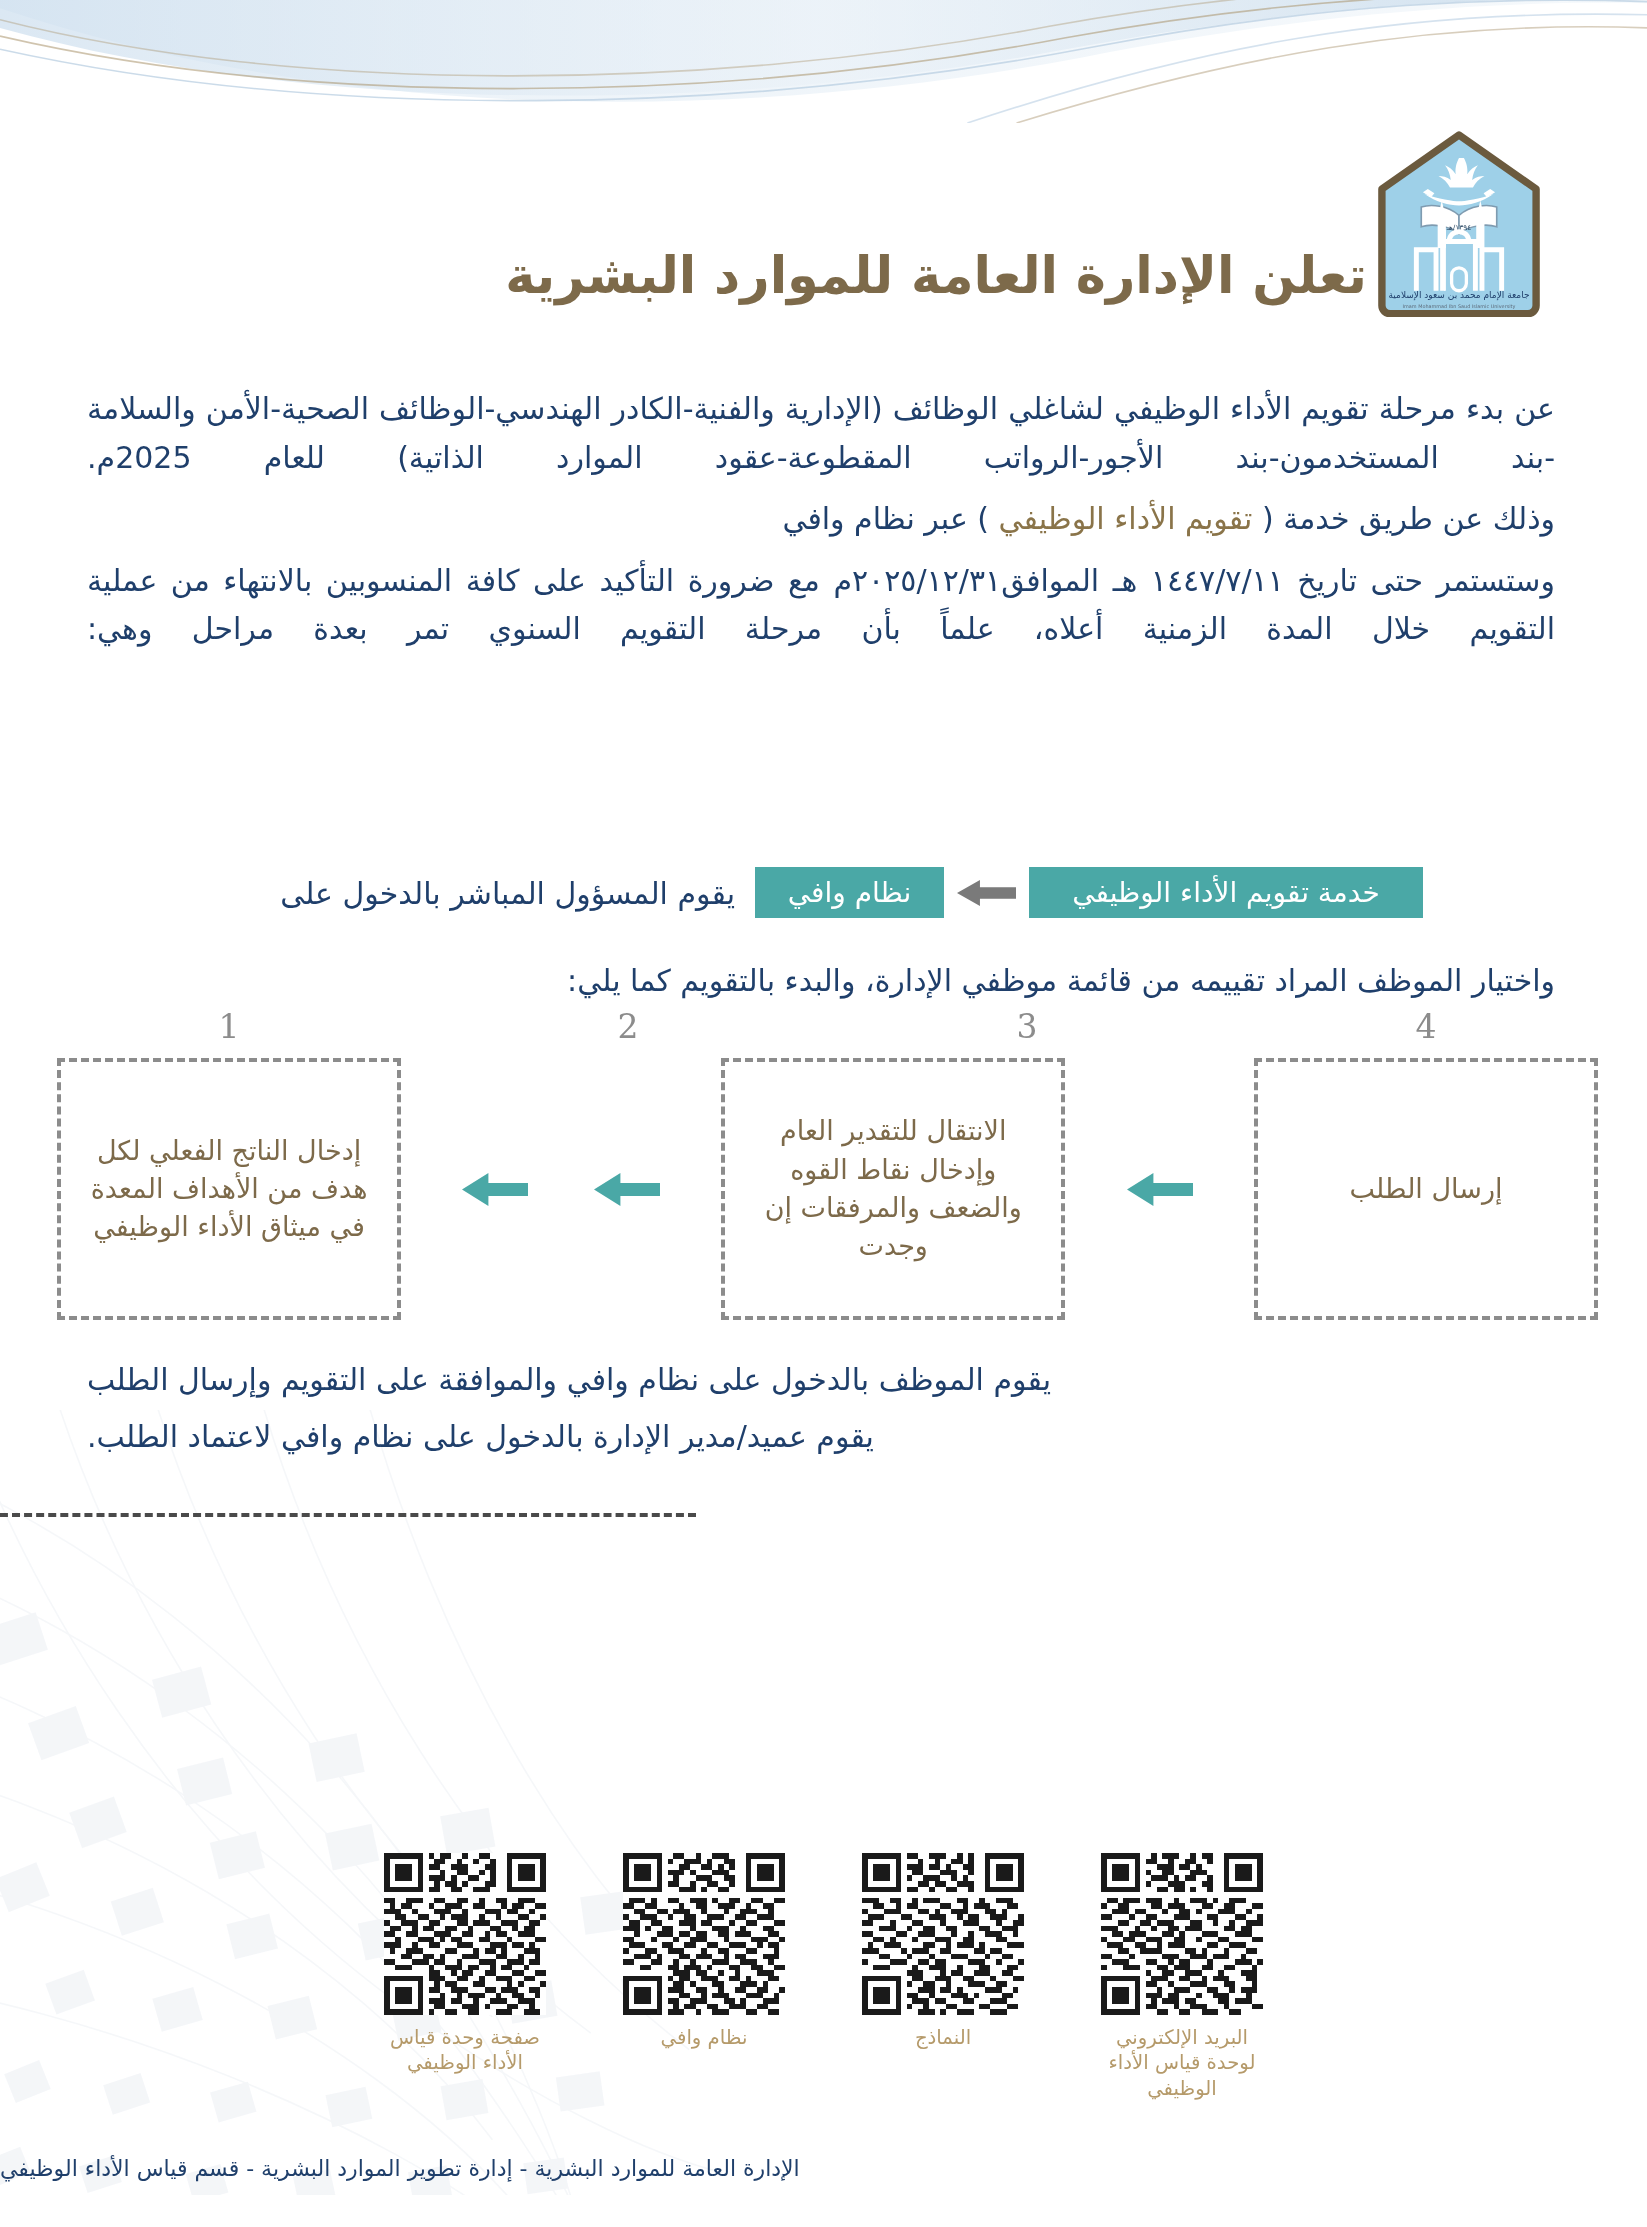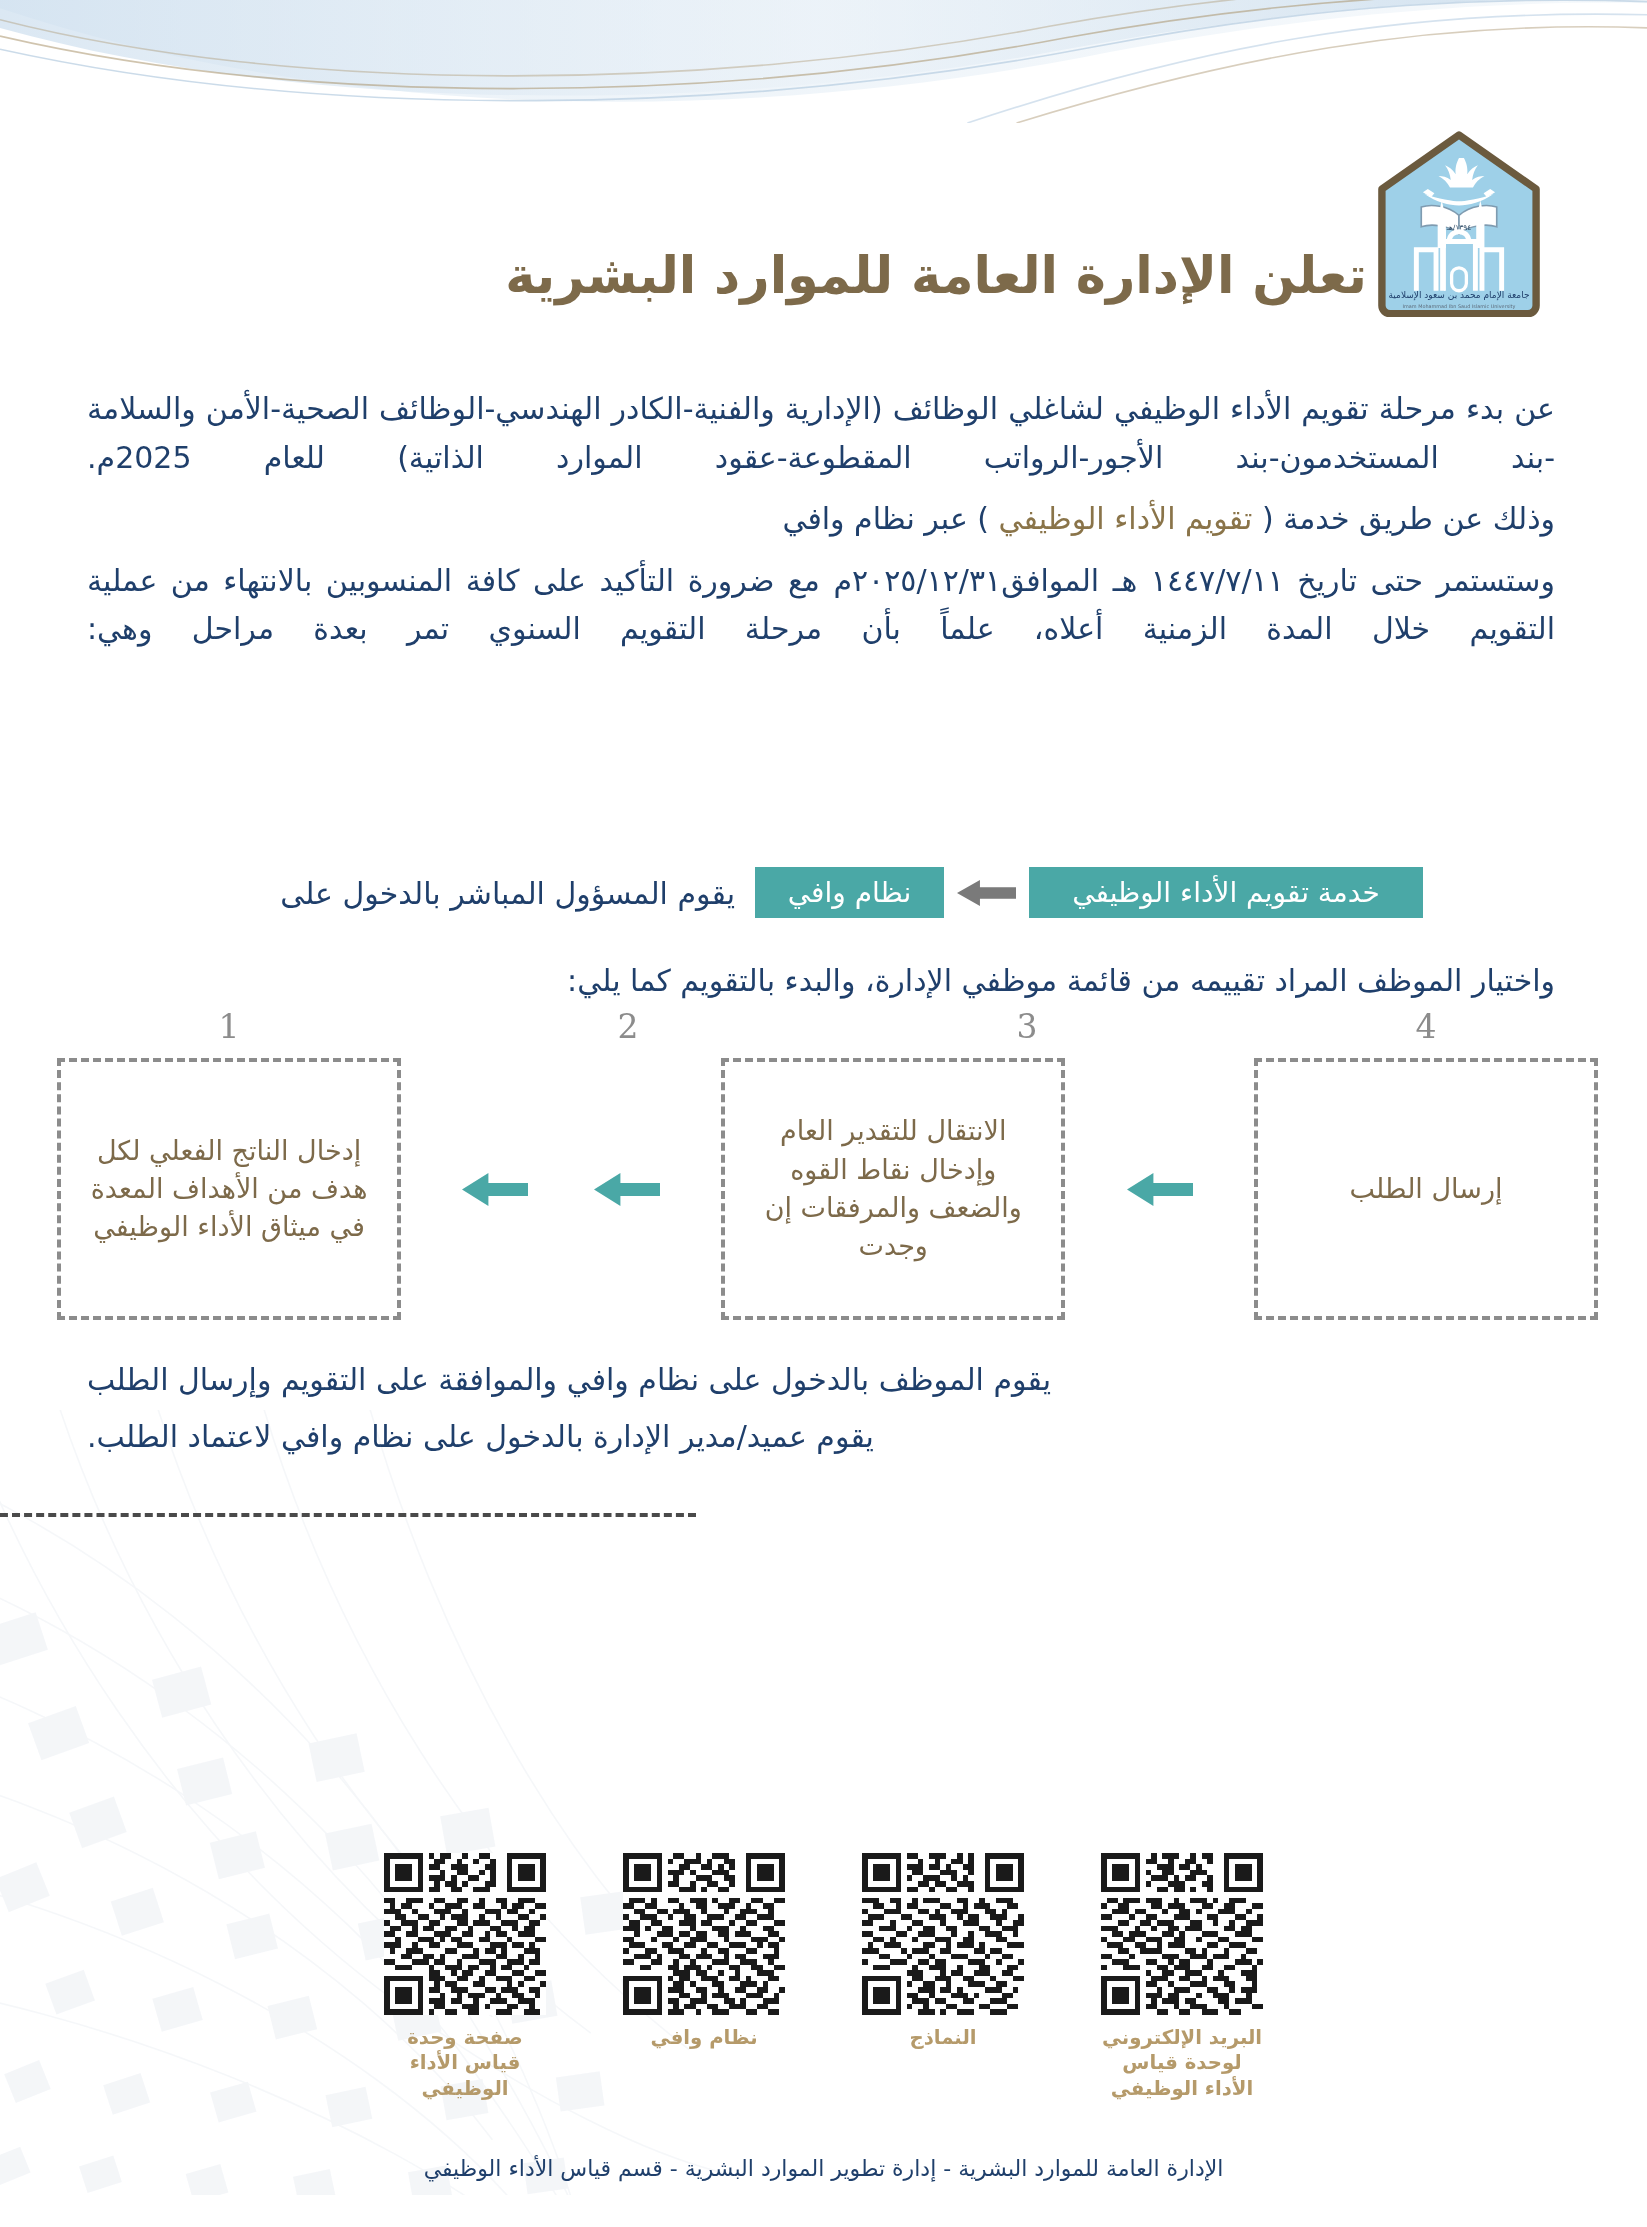--- a/index.html
+++ b/index.html
@@ -113,30 +113,30 @@
   .sep{
     position:absolute;top:1513px;right:951px;width:853px;height:0;
     border-top:4.1px dashed #4a4a4a;
   }
 
   
   .qr-row{
     position:absolute;top:1853px;right:0;left:0;
     display:flex;flex-direction:row-reverse;justify-content:center;gap:75px;
   }
-  .qr-item{width:164px;display:flex;flex-direction:column;align-items:center;font-weight:bold;}
+  .qr-item{width:164px;display:flex;flex-direction:column;align-items:center;}
   .qr-img{width:162px;height:162px;}
   .qr-label{
     margin-top:9.8px;color:#b59a6a;font-size:19.7px;line-height:1.3;text-align:center;
   }
 
   
   .footer{
     position:absolute;top:2156px;right:0;left:0;
-    text-align:center;color:#1f3f6b;font-size:22px;
+    text-align:left;color:#1f3f6b;font-size:22px;
   }
   .footer-bar{
     position:absolute;top:2214px;right:707px;width:234px;height:8.2px;background:#d7d7d7;
   }
 </style>
 </head>
 <body>
 
 <div class="page">
 

